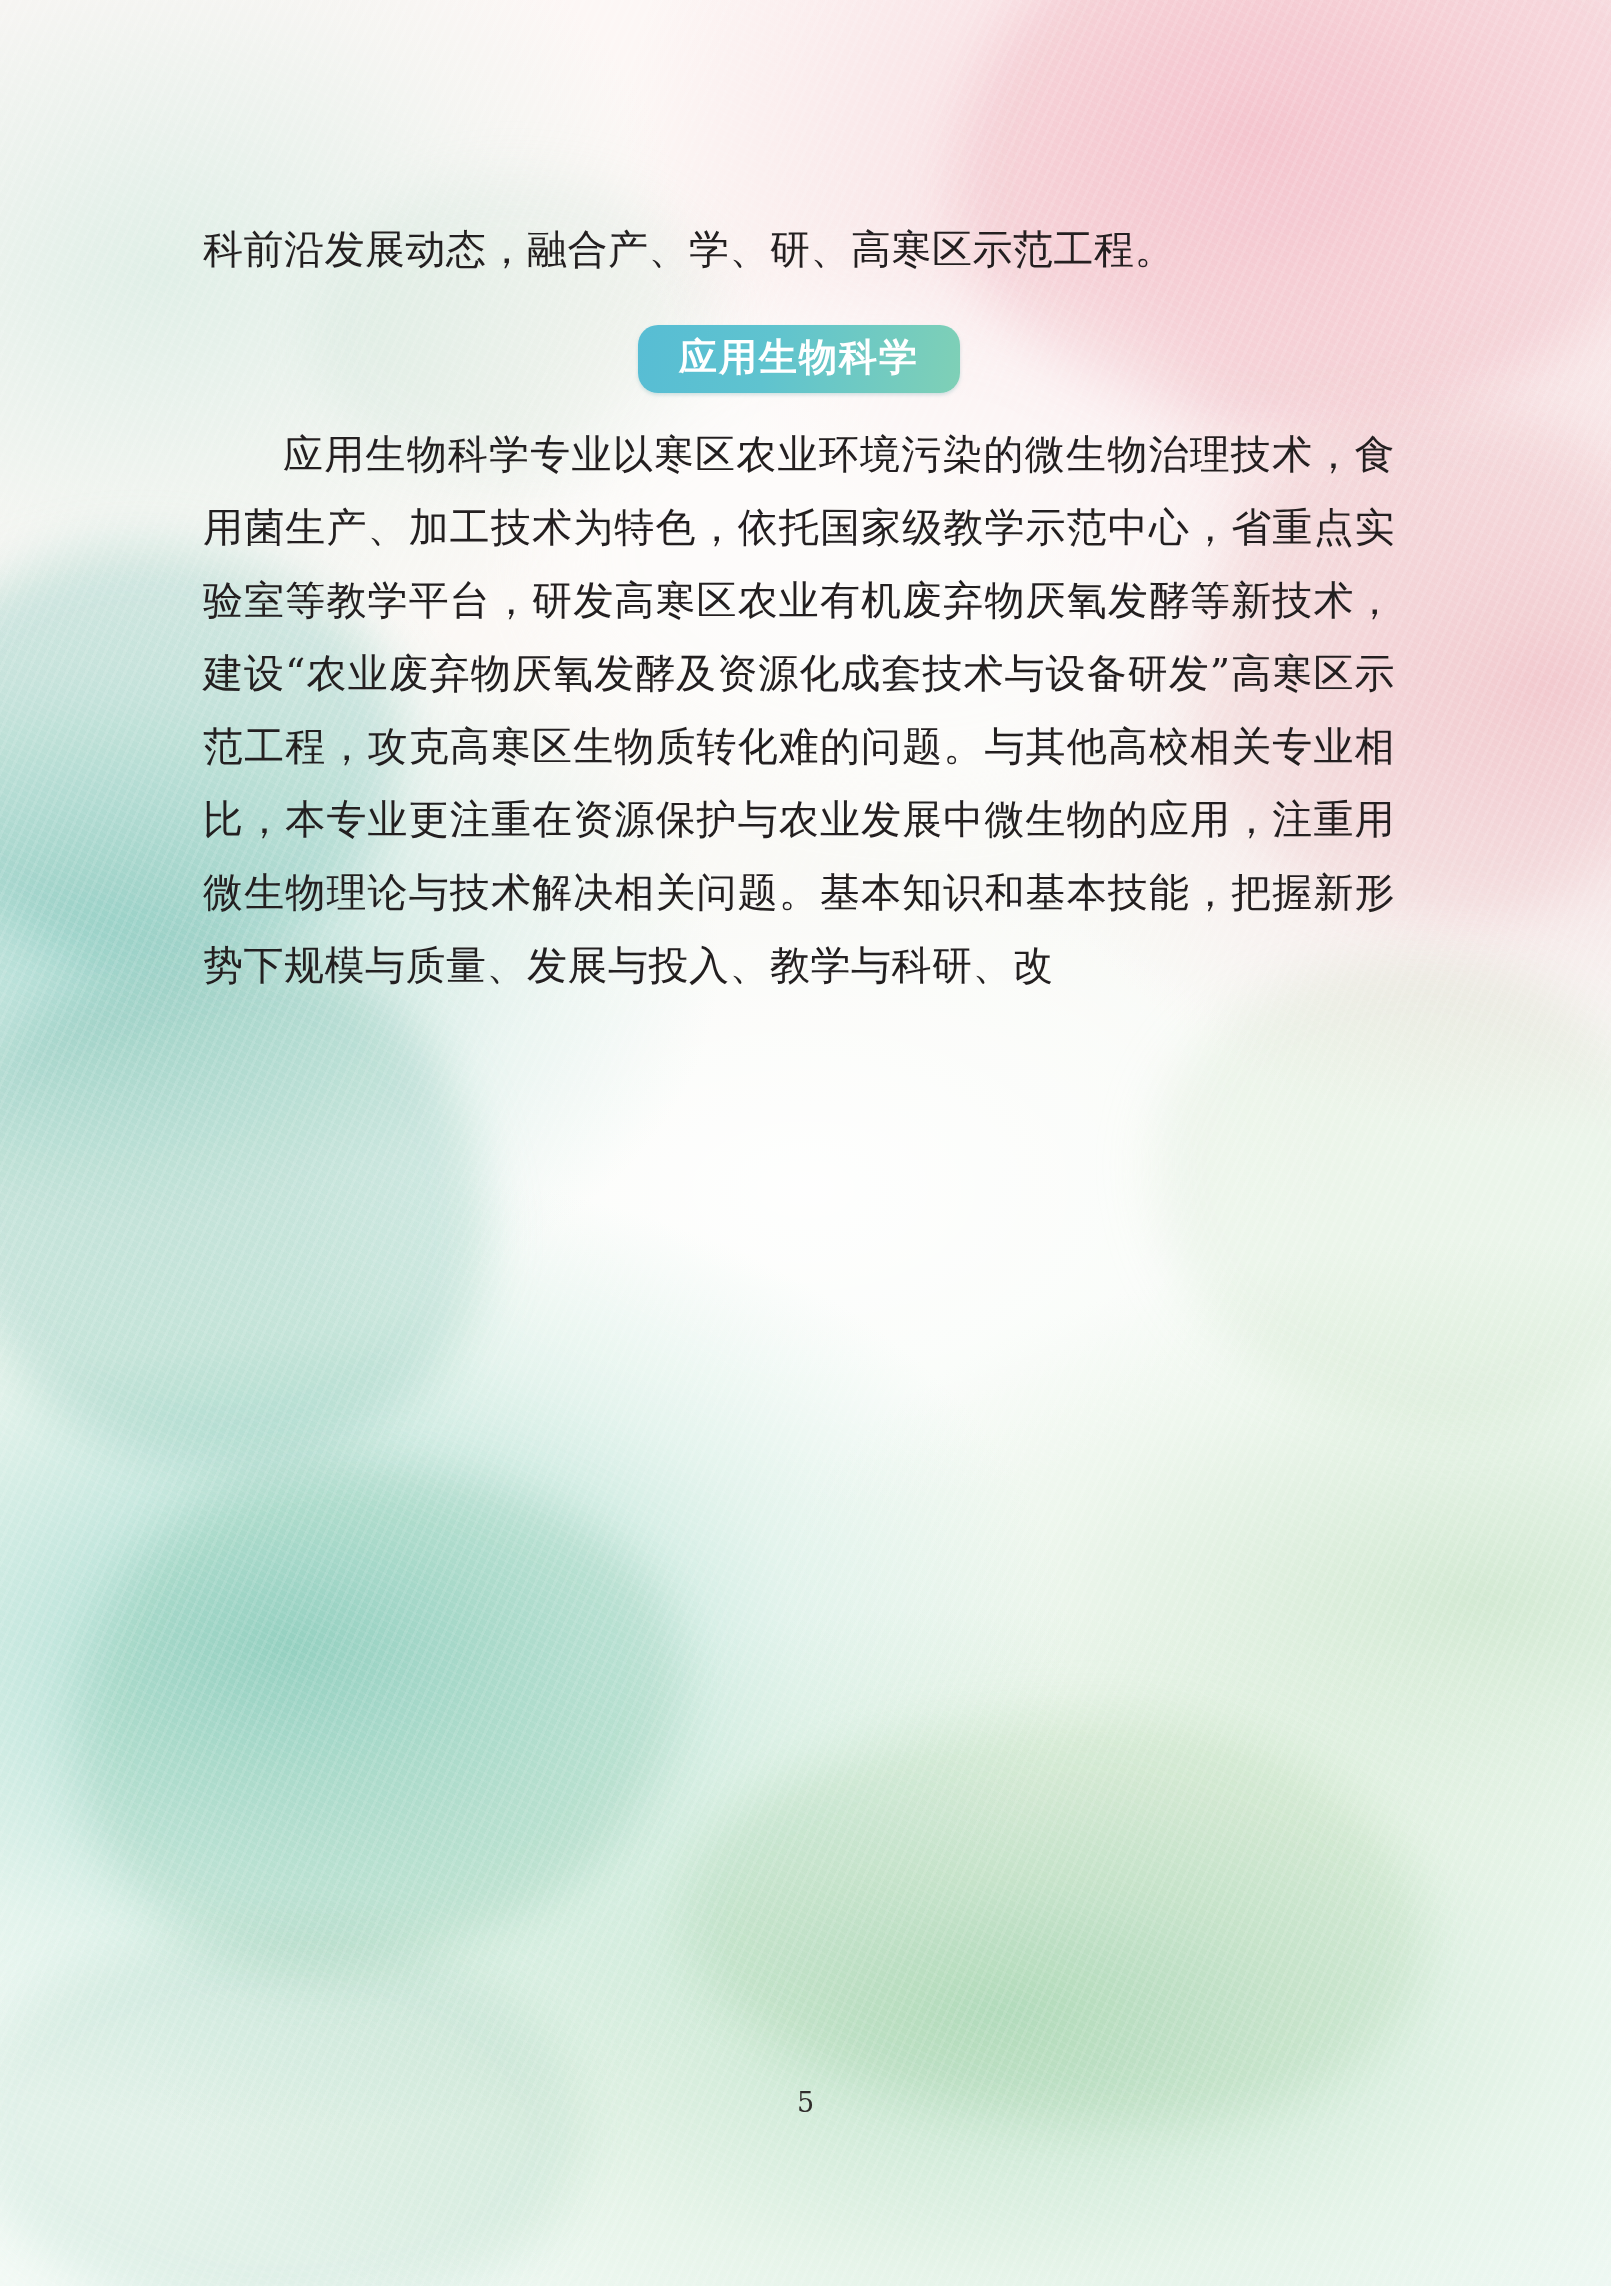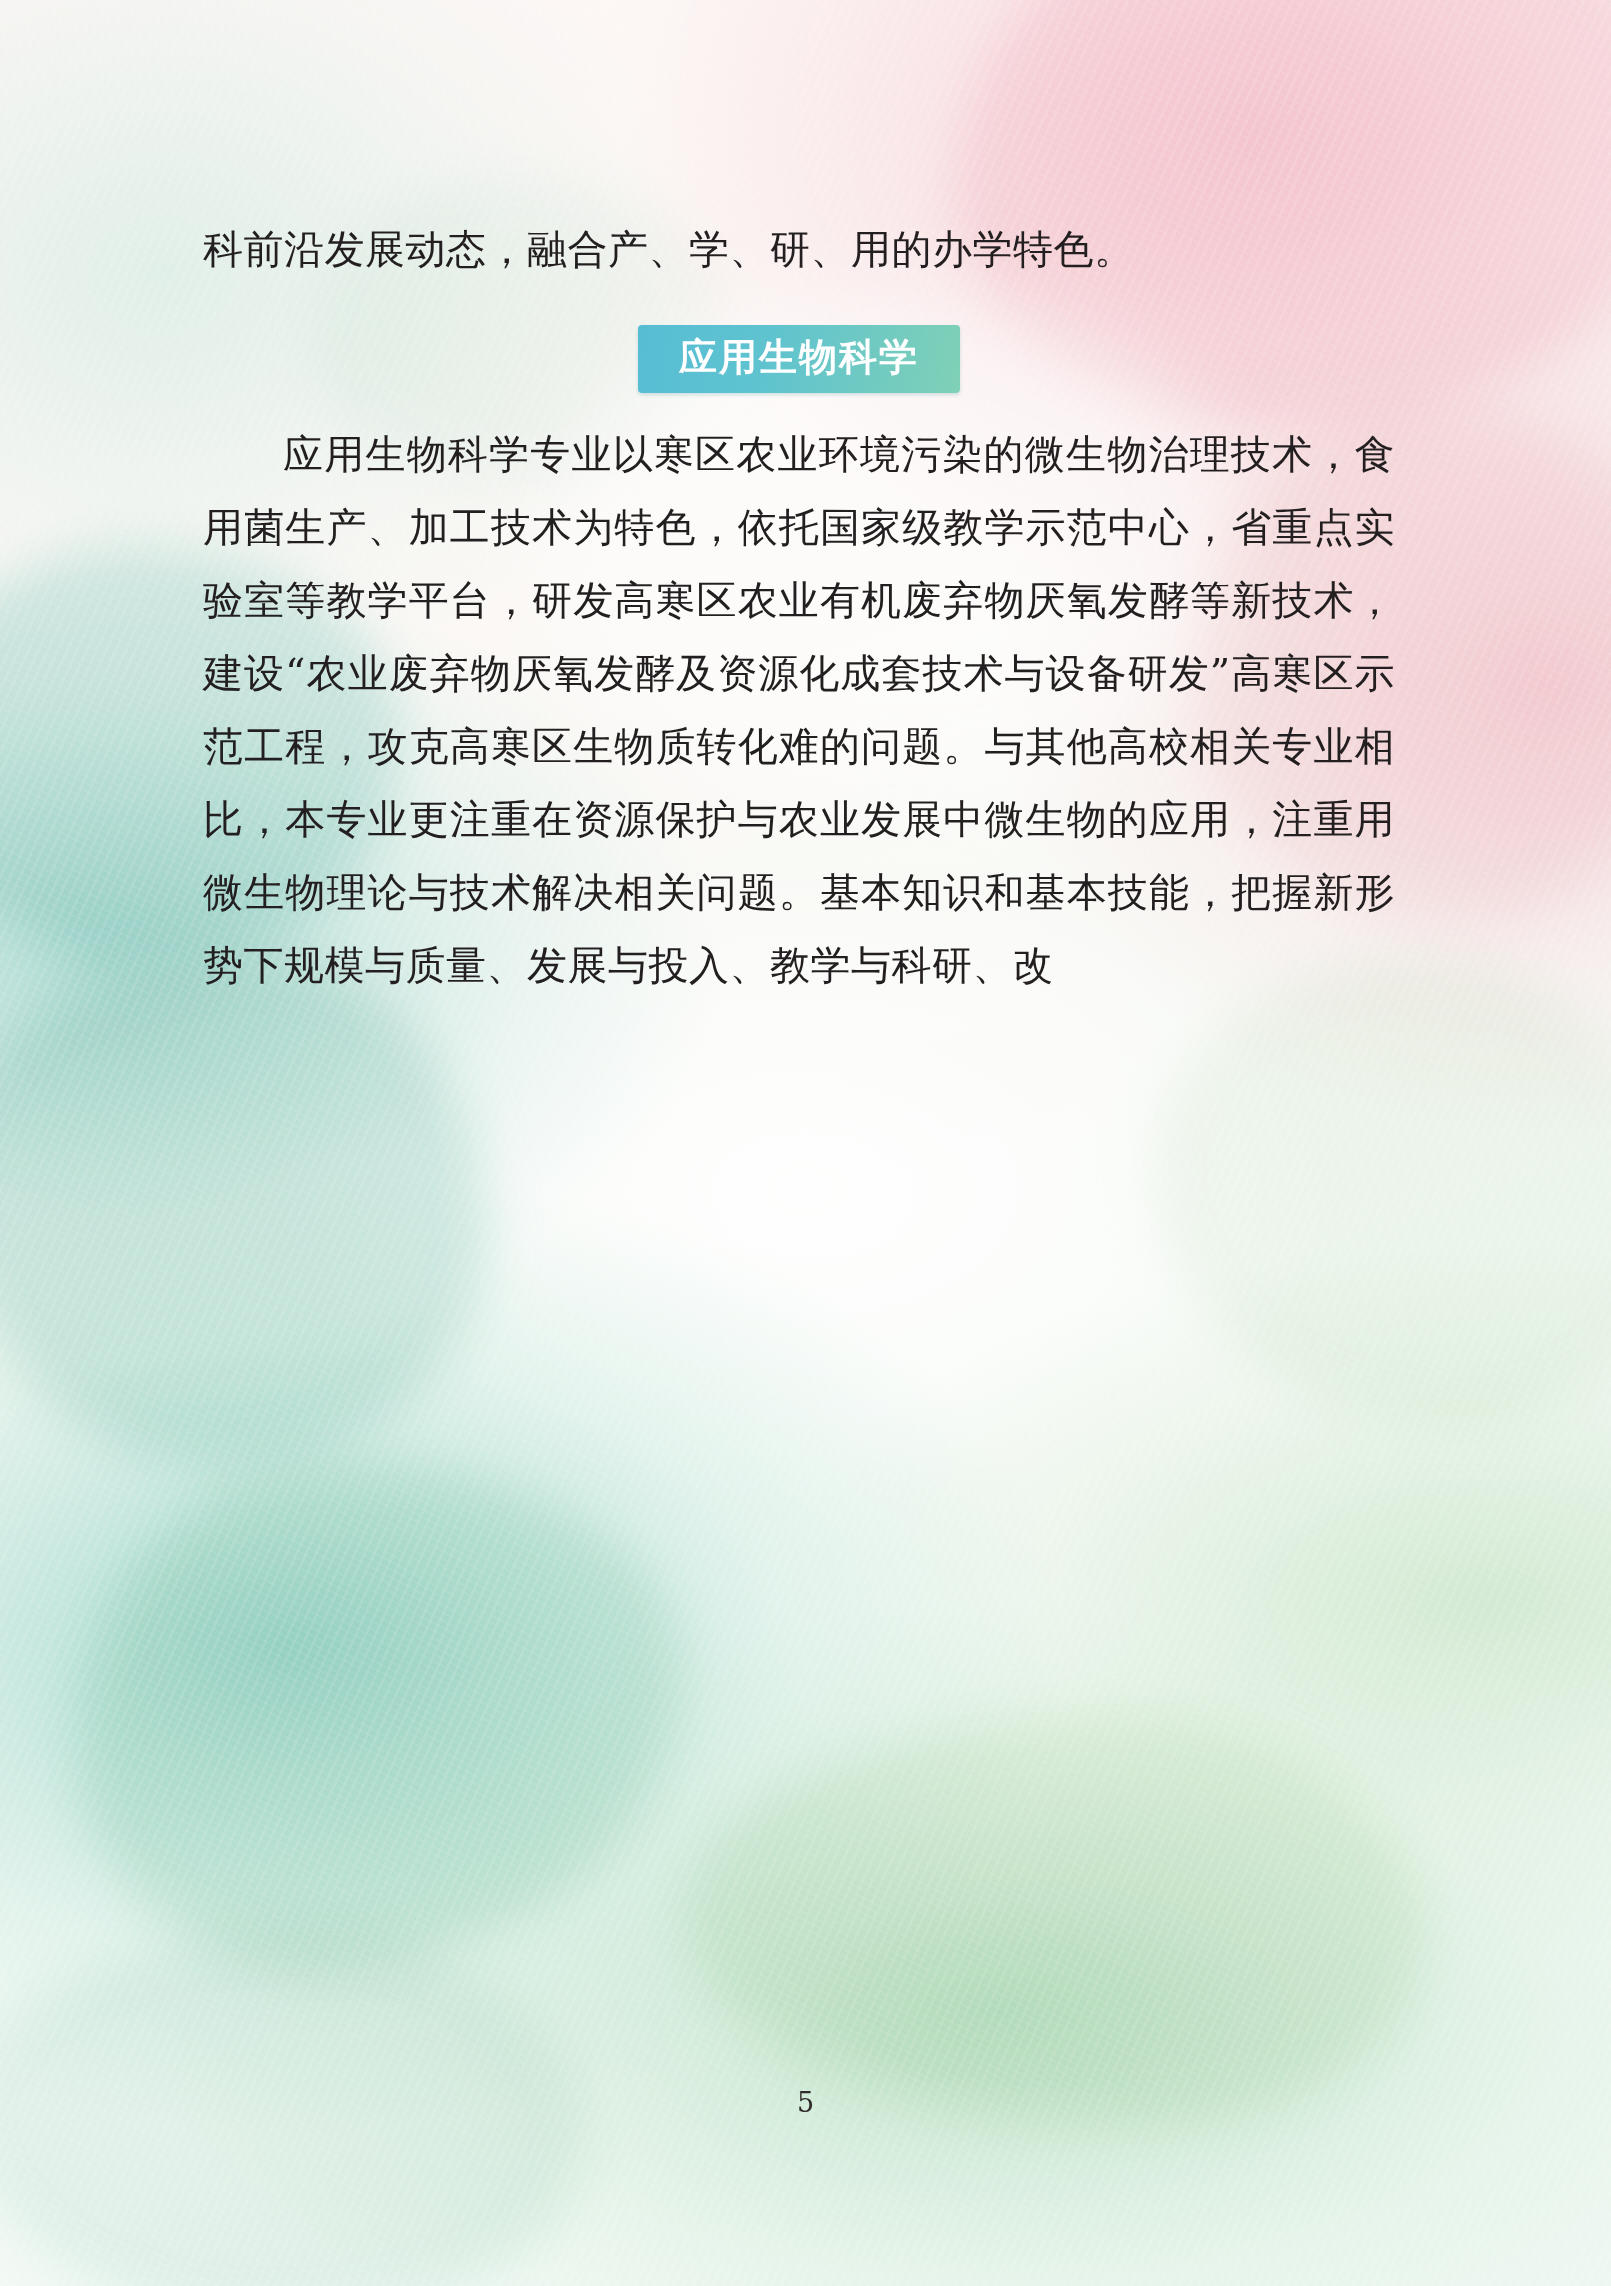--- a/index.html
+++ b/index.html
@@ -92,21 +92,21 @@
 
   
   .heading-row {
     display: flex;
     justify-content: center;
     margin: 39px 0 25px 0;
   }
   .chip {
     display: inline-block;
     padding: 10.7px 41px 13.7px 41px;
-    border-radius: 4px;
+    border-radius: 20px;
     background: linear-gradient(100deg, #57bdd4 0%, #5fc3cf 40%, #7fd0b6 100%);
     color: #ffffff;
     font-size: 38px;
     line-height: 1.15;
     letter-spacing: 2px;
     font-family: "DejaVu Sans", "Liberation Sans", sans-serif;
     font-weight: bold;
     box-shadow: 0 2px 3.9px rgba(80, 150, 160, 0.25);
     white-space: nowrap;
   }
@@ -138,21 +138,21 @@
     <div class="bg-splotch s6"></div>
     <div class="bg-splotch s7"></div>
     <div class="bg-splotch s8"></div>
     <div class="bg-splotch s9"></div>
     <div class="bg-splotch s10"></div>
   </div>
   <div class="bg bg-grain"></div>
 
   <div class="content">
 
-    <p class="para">科前沿发展动态，融合产、学、研、用的办学特色。</p>
+    <p class="para">科前沿发展动态，融合产、学、研、高寒区示范工程。</p>
 
 
     <div class="heading-row">
       <span class="chip">应用生物科学</span>
     </div>
 
     <p class="para indent">应用生物科学专业以寒区农业环境污染的微生物治理技术，食用菌生产、加工技术为特色，依托国家级教学示范中心，省重点实验室等教学平台，研发高寒区农业有机废弃物厌氧发酵等新技术，建设“农业废弃物厌氧发酵及资源化成套技术与设备研发”高寒区示范工程，攻克高寒区生物质转化难的问题。与其他高校相关专业相比，本专业更注重在资源保护与农业发展中微生物的应用，注重用微生物理论与技术解决相关问题。基本知识和基本技能，把握新形势下规模与质量、发展与投入、教学与科研、改</p>
   </div>
 
   <div class="page-number">5</div>

